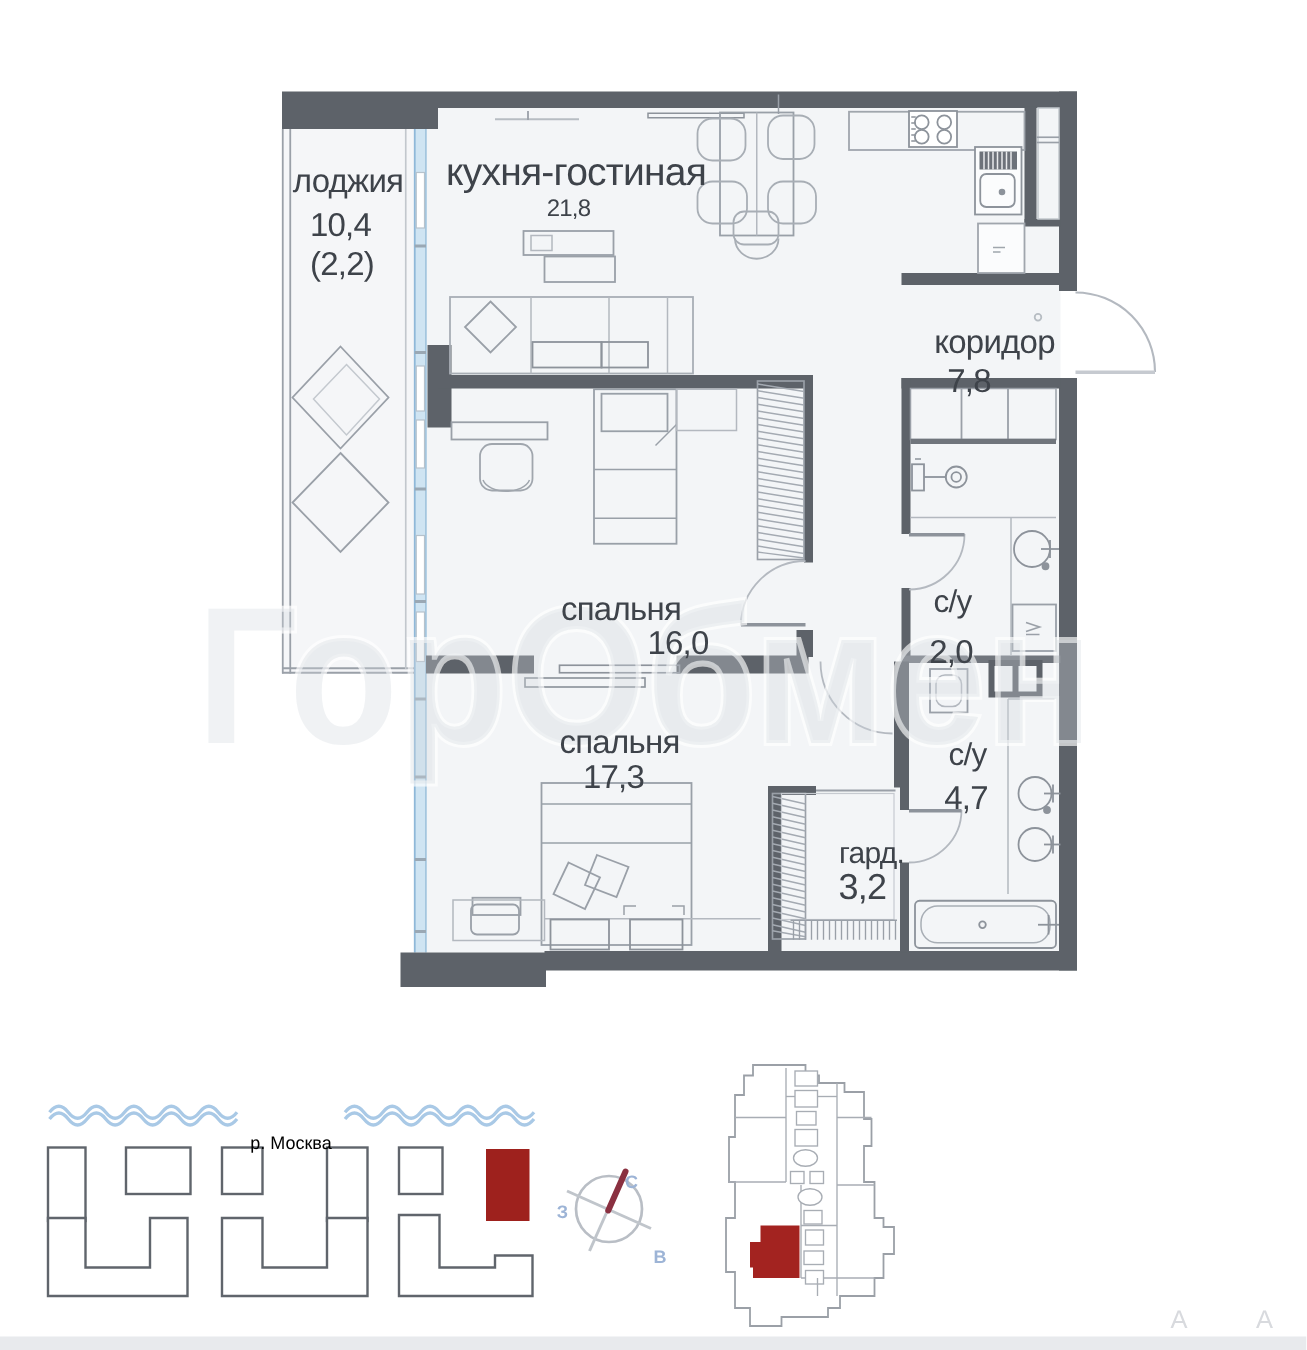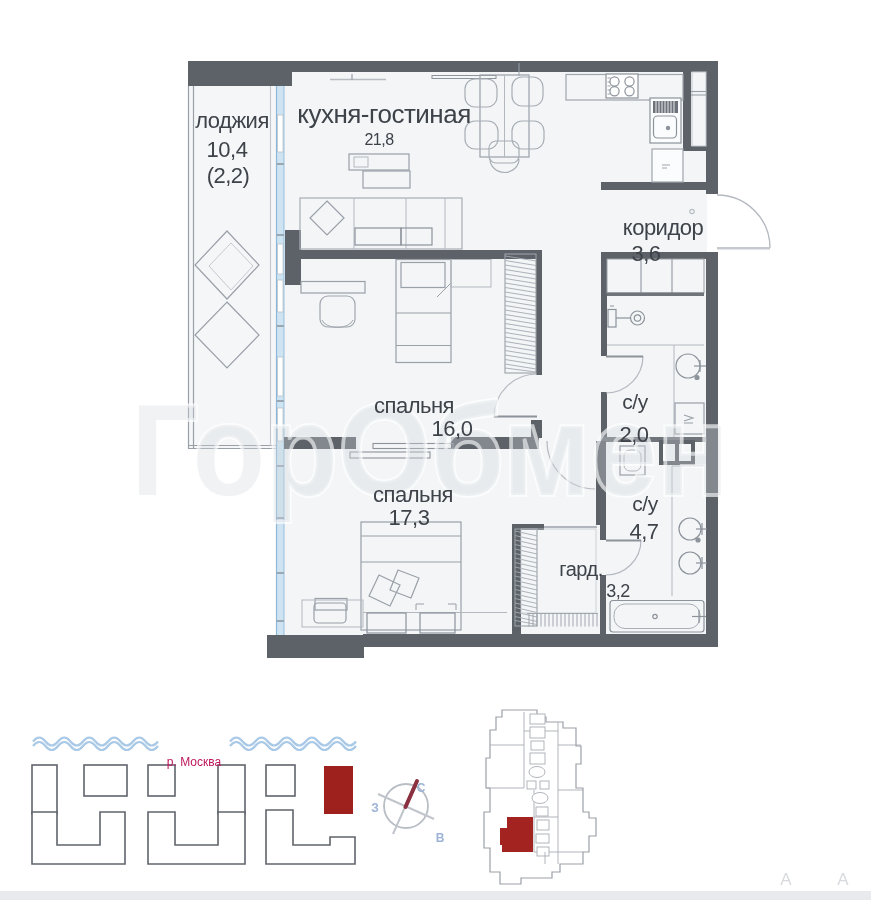--- a/index.html
+++ b/index.html
@@ -425,42 +425,42 @@
 <div style="position:absolute;left:227px;top:122.9px;transform:translate(-50%,0);font-size:22px;line-height:22px;white-space:nowrap;">10,4</div>
 
 <div style="position:absolute;left:228px;top:148.9px;transform:translate(-50%,0);font-size:22px;line-height:22px;white-space:nowrap;">(2,2)</div>
 
 <div style="position:absolute;left:384px;top:87.8px;transform:translate(-50%,0);font-size:26px;line-height:21px;white-space:nowrap;text-align:right;">кухня-гостиная</div>
 
 <div style="position:absolute;left:379px;top:112.9px;transform:translate(-50%,0);font-size:16px;line-height:22px;white-space:nowrap;">21,8</div>
 
 <div style="position:absolute;left:651px;top:200.9px;transform:translate(-50%,0);font-size:22px;line-height:22px;white-space:nowrap;margin-left:12px;">коридор</div>
 
-<div style="position:absolute;left:646px;top:226.9px;transform:translate(-50%,0);font-size:22px;line-height:22px;white-space:nowrap;">3,6</div>
+<div style="position:absolute;left:646px;top:226.9px;transform:translate(-50%,0);font-size:22px;line-height:22px;white-space:nowrap;">7,8</div>
 
 <div style="position:absolute;left:414px;top:378.9px;transform:translate(-50%,0);font-size:22px;line-height:22px;white-space:nowrap;">спальня</div>
 
 <div style="position:absolute;left:412px;top:401.9px;transform:translate(-50%,0);font-size:22px;line-height:22px;white-space:nowrap;margin-left:40px;">16,0</div>
 
 <div style="position:absolute;left:413px;top:467.9px;transform:translate(-50%,0);font-size:22px;line-height:22px;white-space:nowrap;">спальня</div>
 
 <div style="position:absolute;left:409px;top:490.9px;transform:translate(-50%,0);font-size:22px;line-height:22px;white-space:nowrap;">17,3</div>
 
 <div style="position:absolute;left:635px;top:374.8px;transform:translate(-50%,0);font-size:21px;line-height:21px;white-space:nowrap;">с/у</div>
 
 <div style="position:absolute;left:634px;top:407.9px;transform:translate(-50%,0);font-size:22px;line-height:22px;white-space:nowrap;">2,0</div>
 
 <div style="position:absolute;left:645px;top:476.8px;transform:translate(-50%,0);font-size:21px;line-height:21px;white-space:nowrap;">с/у</div>
 
 <div style="position:absolute;left:644px;top:504.9px;transform:translate(-50%,0);font-size:22px;line-height:22px;white-space:nowrap;">4,7</div>
 
 <div style="position:absolute;left:581px;top:542.7px;transform:translate(-50%,0);font-size:20px;line-height:20px;white-space:nowrap;">гард.</div>
 
-<div style="position:absolute;left:575px;top:565.6px;transform:translate(-50%,0);font-size:18px;line-height:19px;white-space:nowrap;margin-left:43px;">3,2</div>
-
-<div style="position:absolute;left:194px;top:739.5px;transform:translate(-50%,0);font-size:12px;line-height:12px;color:#be185d;letter-spacing:0;">р. Москва</div>
+<div style="position:absolute;left:575px;top:565.6px;transform:translate(-50%,0);font-size:24px;line-height:19px;white-space:nowrap;">3,2</div>
+
+<div style="position:absolute;left:194px;top:739.5px;transform:translate(-50%,0);font-size:12px;line-height:12px;color:#000000;letter-spacing:0;">р. Москва</div>
 <div style="position:absolute;left:421px;top:766.3px;transform:translate(-50%,0);font-size:12px;line-height:12px;font-weight:bold;color:#9db4d6;letter-spacing:0;">С</div>
 <div style="position:absolute;left:375px;top:786.3px;transform:translate(-50%,0);font-size:12px;line-height:12px;font-weight:bold;color:#9db4d6;letter-spacing:0;">З</div>
 <div style="position:absolute;left:440px;top:816.3px;transform:translate(-50%,0);font-size:12px;line-height:12px;font-weight:bold;color:#9db4d6;letter-spacing:0;">В</div>
 <div style="position:absolute;left:786px;top:854.9px;transform:translate(-50%,0);font-size:17px;line-height:17px;color:#d8dade;letter-spacing:0;">А</div>
 <div style="position:absolute;left:843px;top:854.9px;transform:translate(-50%,0);font-size:17px;line-height:17px;color:#d8dade;letter-spacing:0;">А</div>
 </div>
 </div>
 
 </body></html>

